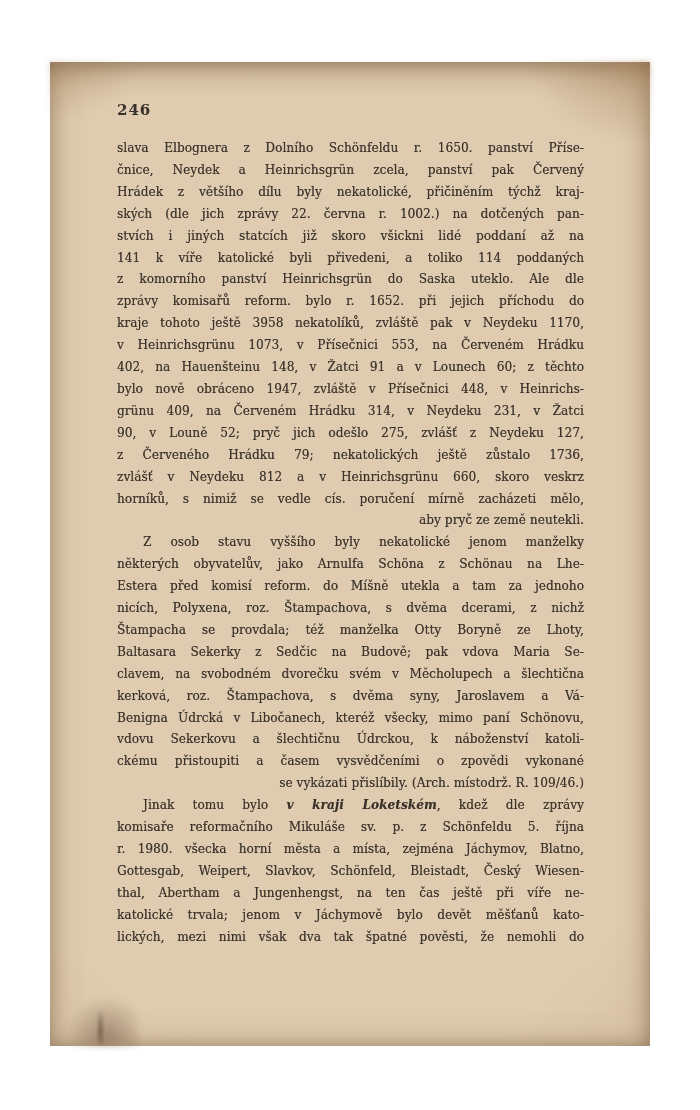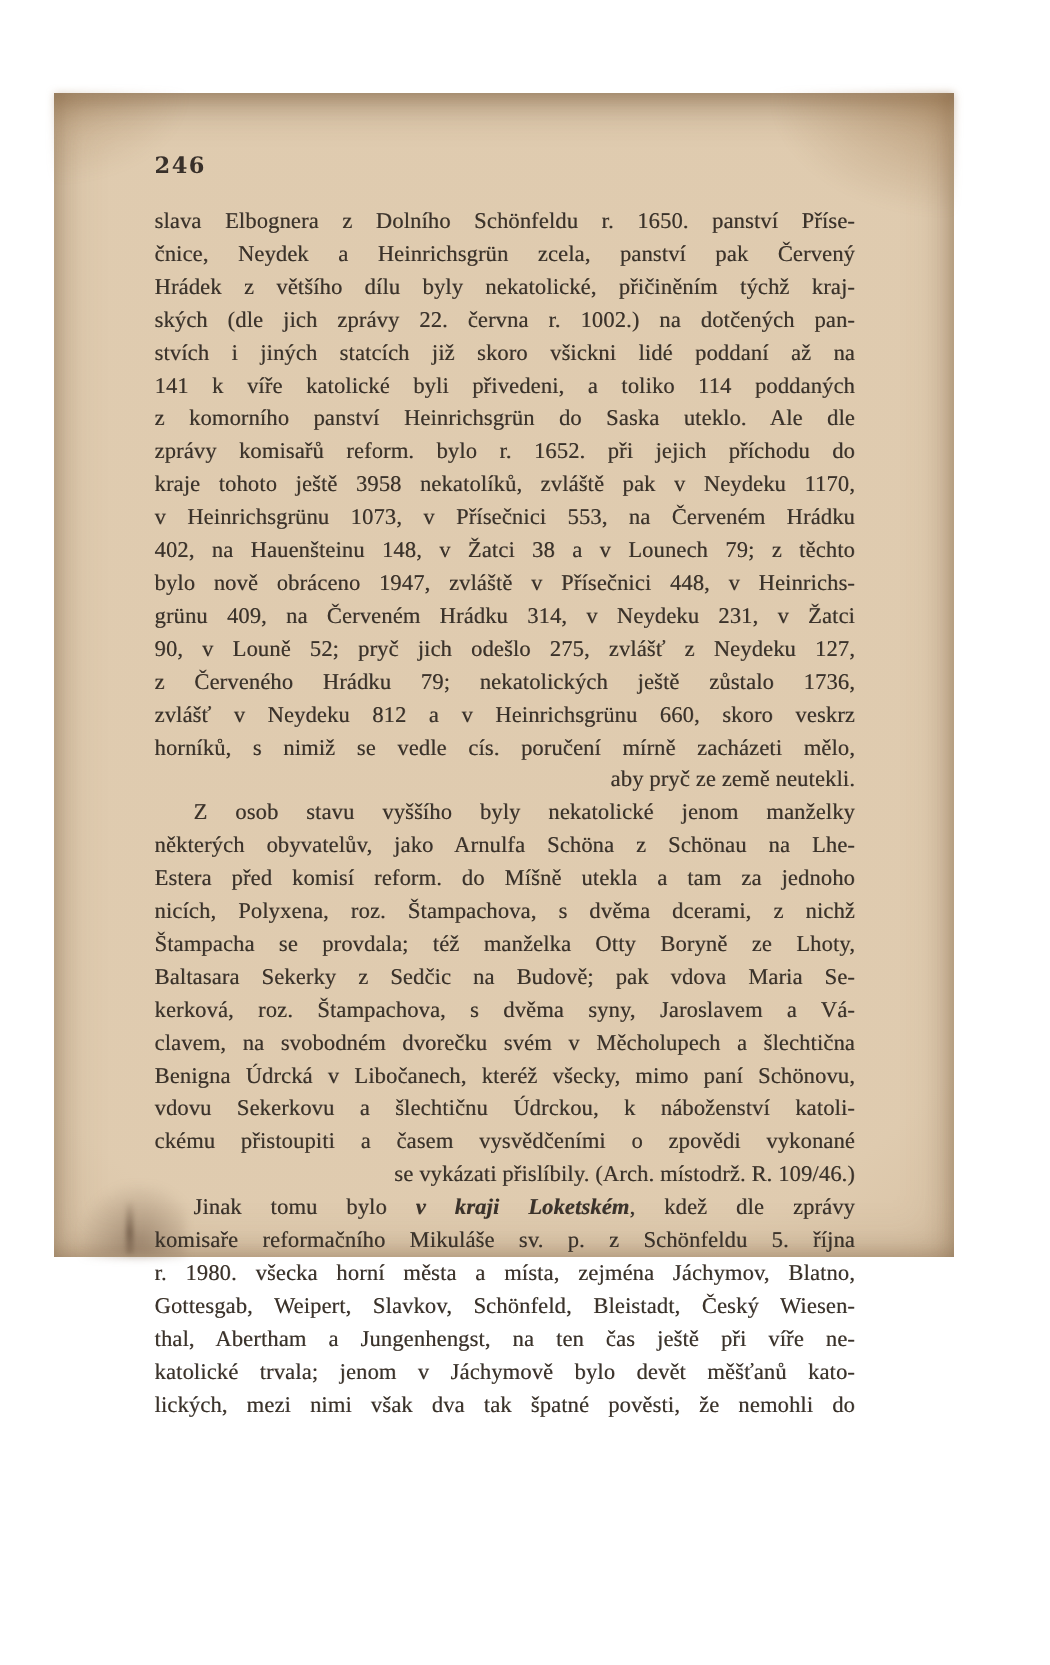--- a/index.html
+++ b/index.html
@@ -6,24 +6,24 @@
     margin: 0;
     padding: 0;
     width: 700px;
     height: 1110px;
     background: #ffffff;
     font-family: "DejaVu Serif", "Liberation Serif", serif;
     overflow: hidden;
   }
   .scan-page {
     position: absolute;
-    left: 36px;
+    left: 50px;
     top: 62px;
     width: 600px;
-    height: 776px;
+    height: 984px;
     background:
       radial-gradient(ellipse 130% 110% at 48% 42%, rgba(224,204,176,0.9) 55%, rgba(196,168,134,0.9) 98%),
       #d8c3a8;
     box-shadow:
       inset 0 0 34px rgba(112, 84, 52, 0.30),
       inset 0 16px 24px -14px rgba(96, 66, 34, 0.55),
       inset -10px 0 18px -10px rgba(112, 84, 52, 0.35),
       inset 10px 0 18px -10px rgba(112, 84, 52, 0.25),
       inset 0 -10px 16px -10px rgba(112, 84, 52, 0.30);
   }
@@ -66,26 +66,25 @@
     font-size: 15px;
     font-weight: 700;
     letter-spacing: 1px;
     color: #38302a;
   }
   .text-block {
     position: absolute;
     left: 67px;
     top: 76px;
     width: 467px;
-    font-size: 15px;
+    font-size: 12px;
     line-height: 21.9px;
     color: #3a322a;
     letter-spacing: 0.1px;
     text-shadow: 0.3px 0 0 rgba(58,50,42,0.55);
-    font-family: Liberation Serif, serif;
   }
   .line {
     text-align: right;
     white-space: normal;
   }
   .line.justify {
     text-align: justify;
     text-align-last: justify;
   }
   .line.indent {
@@ -109,36 +108,36 @@
       <div class="line justify"><span>slava Elbognera z Dolního Schönfeldu r. 1650. panství Příse-</span></div>
       <div class="line justify"><span>čnice, Neydek a Heinrichsgrün zcela, panství pak Červený</span></div>
       <div class="line justify"><span>Hrádek z většího dílu byly nekatolické, přičiněním týchž kraj-</span></div>
       <div class="line justify"><span>ských (dle jich zprávy 22. června r. 1002.) na dotčených pan-</span></div>
       <div class="line justify"><span>stvích i jiných statcích již skoro všickni lidé poddaní až na</span></div>
       <div class="line justify"><span>141 k víře katolické byli přivedeni, a toliko 114 poddaných</span></div>
       <div class="line justify"><span>z komorního panství Heinrichsgrün do Saska uteklo. Ale dle</span></div>
       <div class="line justify"><span>zprávy komisařů reform. bylo r. 1652. při jejich příchodu do</span></div>
       <div class="line justify"><span>kraje tohoto ještě 3958 nekatolíků, zvláště pak v Neydeku 1170,</span></div>
       <div class="line justify"><span>v Heinrichsgrünu 1073, v Přísečnici 553, na Červeném Hrádku</span></div>
-      <div class="line justify"><span>402, na Hauenšteinu 148, v Žatci 38 a v Lounech 79; z těchto</span></div>
+      <div class="line justify"><span>402, na Hauenšteinu 148, v Žatci 91 a v Lounech 60; z těchto</span></div>
       <div class="line justify"><span>bylo nově obráceno 1947, zvláště v Přísečnici 448, v Heinrichs-</span></div>
       <div class="line justify"><span>grünu 409, na Červeném Hrádku 314, v Neydeku 231, v Žatci</span></div>
       <div class="line justify"><span>90, v Louně 52; pryč jich odešlo 275, zvlášť z Neydeku 127,</span></div>
       <div class="line justify"><span>z Červeného Hrádku 79; nekatolických ještě zůstalo 1736,</span></div>
       <div class="line justify"><span>zvlášť v Neydeku 812 a v Heinrichsgrünu 660, skoro veskrz</span></div>
       <div class="line justify"><span>horníků, s nimiž se vedle cís. poručení mírně zacházeti mělo,</span></div>
       <div class="line"><span>aby pryč ze země neutekli.</span></div>
       <div class="line indent justify"><span>Z osob stavu vyššího byly nekatolické jenom manželky</span></div>
       <div class="line justify"><span>některých obyvatelův, jako Arnulfa Schöna z Schönau na Lhe-</span></div>
       <div class="line justify"><span>Estera před komisí reform. do Míšně utekla a tam za jednoho</span></div>
       <div class="line justify"><span>nicích, Polyxena, roz. Štampachova, s dvěma dcerami, z nichž</span></div>
       <div class="line justify"><span>Štampacha se provdala; též manželka Otty Boryně ze Lhoty,</span></div>
       <div class="line justify"><span>Baltasara Sekerky z Sedčic na Budově; pak vdova Maria Se-</span></div>
+      <div class="line justify"><span>clavem, na svobodném dvorečku svém v Měcholupech a šlechtična</span></div>
       <div class="line justify"><span>kerková, roz. Štampachova, s dvěma syny, Jaroslavem a Vá-</span></div>
-      <div class="line justify"><span>clavem, na svobodném dvorečku svém v Měcholupech a šlechtična</span></div>
       <div class="line justify"><span>Benigna Údrcká v Libočanech, kteréž všecky, mimo paní Schönovu,</span></div>
       <div class="line justify"><span>vdovu Sekerkovu a šlechtičnu Údrckou, k náboženství katoli-</span></div>
       <div class="line justify"><span>ckému přistoupiti a časem vysvědčeními o zpovědi vykonané</span></div>
       <div class="line"><span>se vykázati přislíbily. (Arch. místodrž. R. 109/46.)</span></div>
       <div class="line indent justify"><span>Jinak tomu bylo </span><span class="em">v kraji Loketském</span><span>, kdež dle zprávy</span></div>
       <div class="line justify"><span>komisaře reformačního Mikuláše sv. p. z Schönfeldu 5. října</span></div>
       <div class="line justify"><span>r. 1980. všecka horní města a místa, zejména Jáchymov, Blatno,</span></div>
       <div class="line justify"><span>Gottesgab, Weipert, Slavkov, Schönfeld, Bleistadt, Český Wiesen-</span></div>
       <div class="line justify"><span>thal, Abertham a Jungenhengst, na ten čas ještě při víře ne-</span></div>
       <div class="line justify"><span>katolické trvala; jenom v Jáchymově bylo devět měšťanů kato-</span></div>

